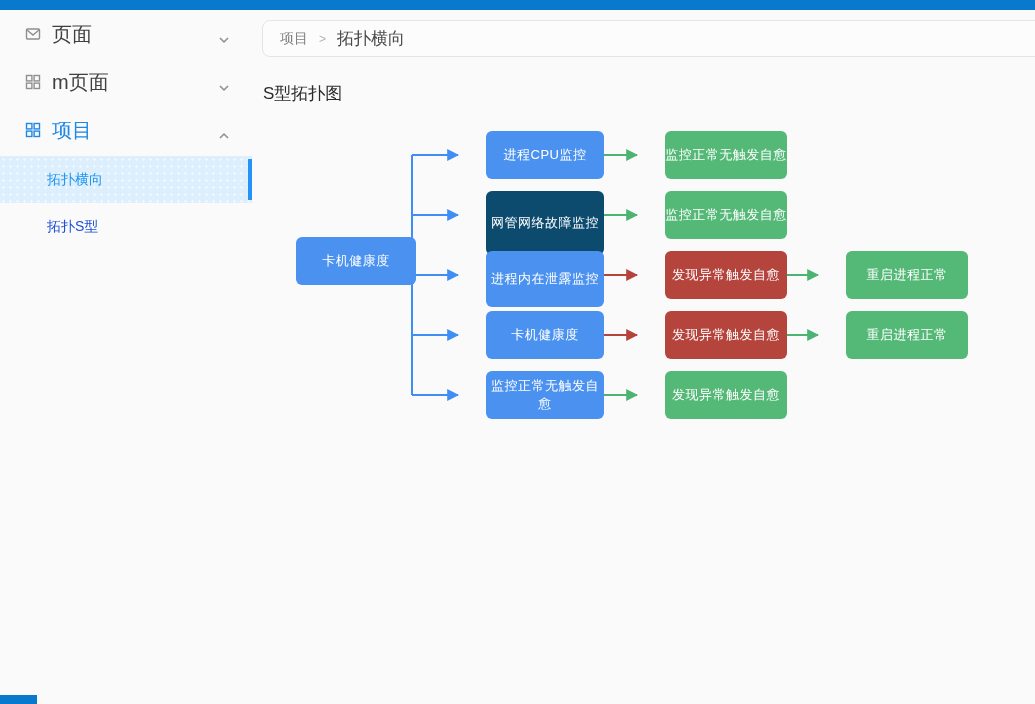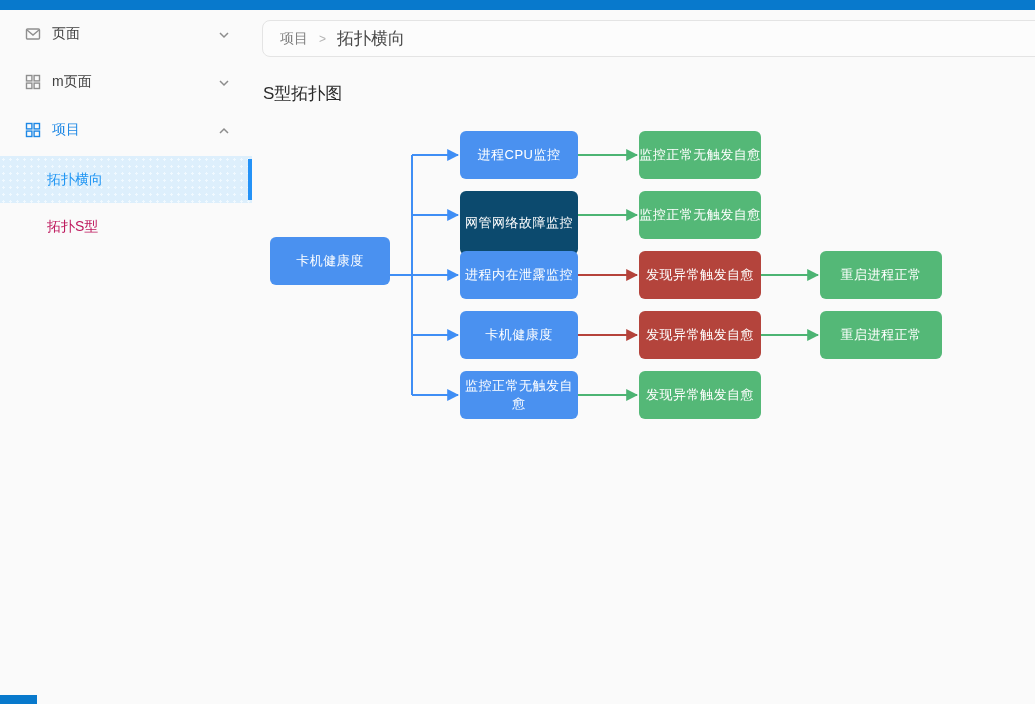--- a/index.html
+++ b/index.html
@@ -12,30 +12,30 @@
   
   .topbar { position:absolute; top:0; left:0; width:1035px; height:10px; background:#0879cc; }
   .bottom-artifact { position:absolute; left:0; bottom:0; width:37px; height:9px; background:#0879cc; }
 
   
   .sidebar { position:absolute; top:10px; left:0; width:252px; bottom:0; }
   .menu-item {
     position:absolute; left:0; width:252px; height:48px;
     display:flex; align-items:center; gap:11px;
     padding-left:25px; box-sizing:border-box;
-    font-size:14px; color:#404040; cursor:pointer;
+    font-size:20px; color:#404040; cursor:pointer;
   }
   .menu-item.active-parent { color:#1e88e5; }
   .mi-icon { width:16px; height:16px; display:inline-flex; }
   .chev { position:absolute; right:22px; top:50%; margin-top:-6px; width:12px; height:12px; }
   .submenu-item {
     position:absolute; left:0; width:252px; height:47px;
     display:flex; align-items:center;
     padding-left:47px; box-sizing:border-box;
-    font-size:14px; color:#be185d; cursor:pointer;
+    font-size:14px; color:#1d4ed8; cursor:pointer;
   }
   .submenu-item.active {
     color:#2196f3;
     background-color:#ddeffc;
     background-image:radial-gradient(#f0f9ff 1.2px, rgba(255,255,255,0) 1.4px);
     background-size:7px 7px;
   }
   .active-bar { position:absolute; right:0; top:3px; bottom:3px; width:4px; background:#2492f7; }
 
   
@@ -51,21 +51,21 @@
 
   .section-label { position:absolute; left:263px; top:82px; font-size:17px; color:#2b2b2b; }
 
   
   .diagram { position:absolute; inset:0; }
   .diagram svg { position:absolute; left:0; top:0; }
   .node {
     position:absolute; border-radius:6px; color:#fff;
     display:flex; align-items:center; justify-content:center;
     font-size:13px; text-align:center; letter-spacing:.5px;
-    cursor:pointer; box-sizing:border-box;
+    cursor:pointer; box-sizing:border-box;margin-left:26px;
   }
 </style>
 </head>
 <body>
 
 <div class="topbar"></div>
 
 <div class="sidebar">
 
   <div class="menu-item" style="top:0">
@@ -162,21 +162,21 @@
       <line x1="578" y1="215" x2="637" y2="215" stroke="#4cb473" stroke-width="2" marker-end="url(#arrow-green)"></line>
       <line x1="578" y1="275" x2="637" y2="275" stroke="#b5433b" stroke-width="2" marker-end="url(#arrow-red)"></line>
       <line x1="578" y1="335" x2="637" y2="335" stroke="#b5433b" stroke-width="2" marker-end="url(#arrow-red)"></line>
       <line x1="578" y1="395" x2="637" y2="395" stroke="#4cb473" stroke-width="2" marker-end="url(#arrow-green)"></line>
       <line x1="761" y1="275" x2="818" y2="275" stroke="#4cb473" stroke-width="2" marker-end="url(#arrow-green)"></line>
       <line x1="761" y1="335" x2="818" y2="335" stroke="#4cb473" stroke-width="2" marker-end="url(#arrow-green)"></line>
     </svg>
 <div class="node" style="left: 270px; top: 237px; width: 120px; height: 48px; background: rgb(74, 145, 240);">卡机健康度</div>
     <div class="node" style="left: 460px; top: 131px; width: 118px; height: 48px; background: rgb(74, 145, 240);">进程CPU监控</div>
     <div class="node" style="left: 460px; top: 191px; width: 118px; height: 64px; background: #0c4a6e;">网管网络故障监控</div>
-    <div class="node" style="left: 460px; top: 251px; width: 118px; height: 48px; background: rgb(74, 145, 240);">进程内在泄露监控</div>
+    <div class="node" style="left: 460px; top: 251px; width: 118px; height: 56px; background: rgb(74, 145, 240);">进程内在泄露监控</div>
     <div class="node" style="left: 460px; top: 311px; width: 118px; height: 48px; background: rgb(74, 145, 240);">卡机健康度</div>
     <div class="node" style="left: 460px; top: 371px; width: 118px; height: 48px; background: rgb(74, 145, 240);">监控正常无触发自愈</div>
     <div class="node" style="left: 639px; top: 131px; width: 122px; height: 48px; background: rgb(84, 184, 119);">监控正常无触发自愈</div>
     <div class="node" style="left: 639px; top: 191px; width: 122px; height: 48px; background: rgb(84, 184, 119);">监控正常无触发自愈</div>
     <div class="node" style="left: 639px; top: 251px; width: 122px; height: 48px; background: rgb(180, 68, 60);">发现异常触发自愈</div>
     <div class="node" style="left: 639px; top: 311px; width: 122px; height: 48px; background: rgb(180, 68, 60);">发现异常触发自愈</div>
     <div class="node" style="left: 639px; top: 371px; width: 122px; height: 48px; background: rgb(84, 184, 119);">发现异常触发自愈</div>
     <div class="node" style="left: 820px; top: 251px; width: 122px; height: 48px; background: rgb(84, 184, 119);">重启进程正常</div>
     <div class="node" style="left: 820px; top: 311px; width: 122px; height: 48px; background: rgb(84, 184, 119);">重启进程正常</div>
   </div>

